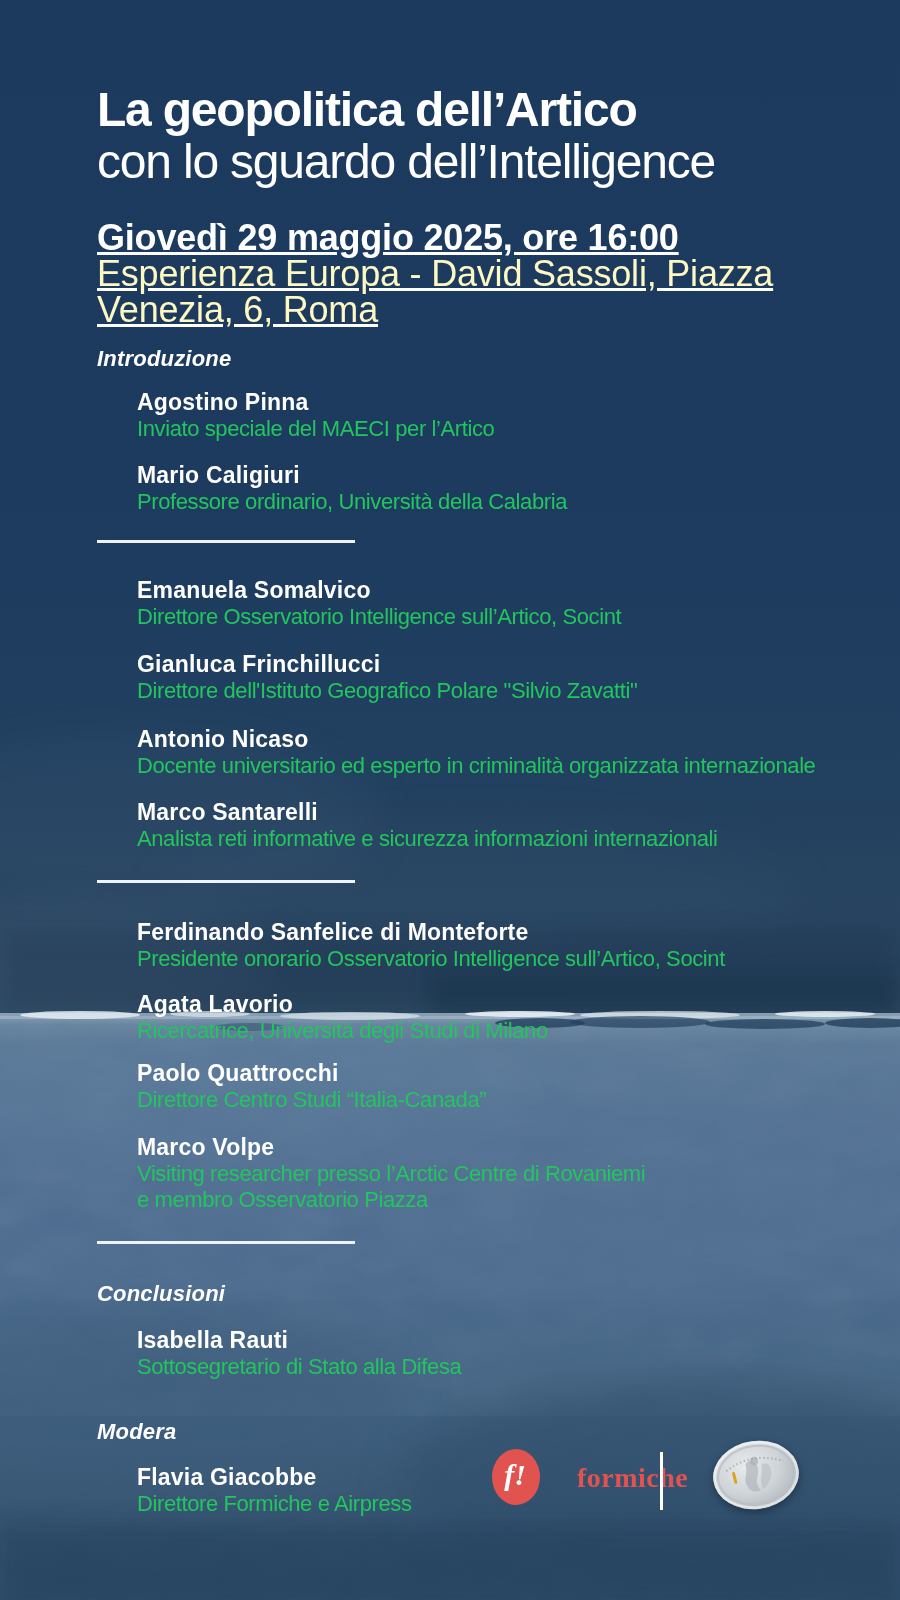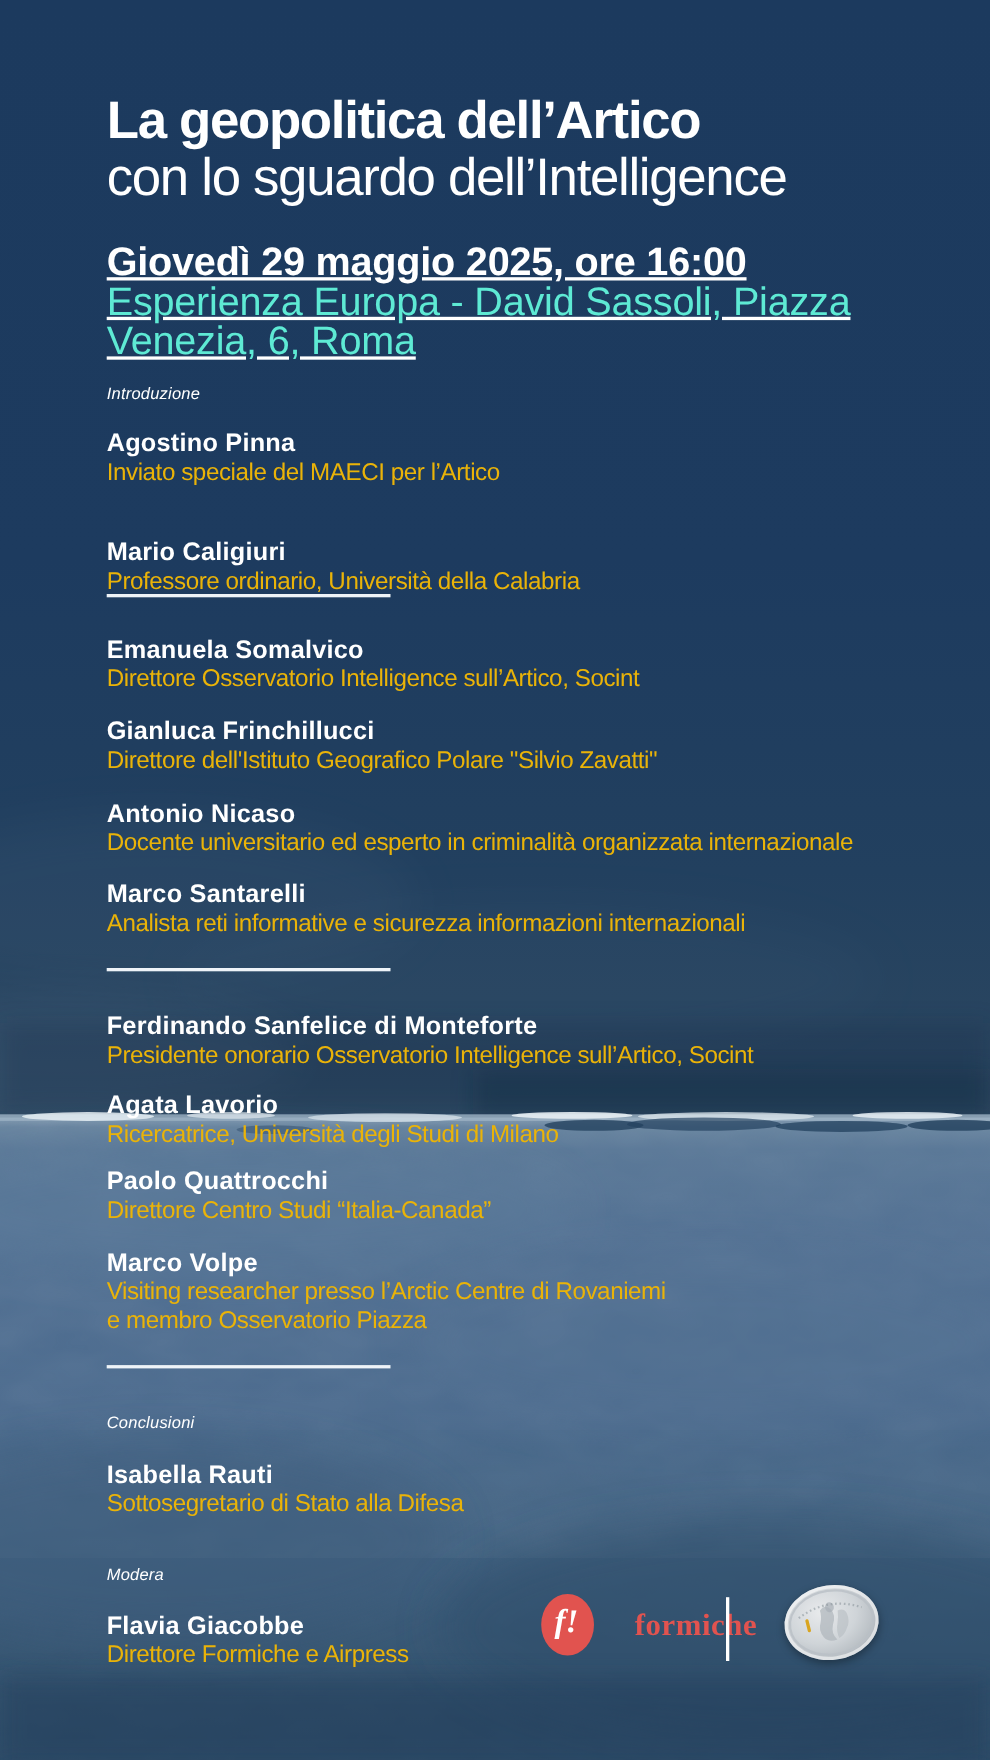--- a/index.html
+++ b/index.html
@@ -8,25 +8,25 @@
     background:#1d3a5e;color:#ffffff;
     font-family:"Liberation Sans", sans-serif;
     -webkit-font-smoothing:antialiased;
   }
   svg.bg{position:absolute;inset:0;display:block;}
   .abs{position:absolute;left:97px;}
   h1.title{top:84px;margin:0;font-size:48px;line-height:52px;letter-spacing:-1.2px;font-weight:700;}
   h1.title .t2{display:block;font-weight:400;}
   .when{top:220px;font-size:36px;line-height:36px;letter-spacing:-0.2px;text-decoration:underline;}
   .when .date{font-weight:700;}
-  .when .venue{font-weight:400;color:#5eead4;}
-  .sec-label{font-style:italic;font-weight:400;font-size:15px;line-height:26px;letter-spacing:0.2px;}
-  .speaker{width:740px;}
+  .when .venue{font-weight:400;color:#fef9c3;}
+  .sec-label{font-style:italic;font-weight:700;font-size:22px;line-height:26px;letter-spacing:0.2px;}
+  .speaker{width:740px;margin-left:40px;}
   .speaker .name{font-weight:700;font-size:23px;line-height:26px;letter-spacing:0.2px;margin:0 0 1px 0;}
-  .speaker .role{font-weight:400;font-size:22px;line-height:26px;letter-spacing:-0.4px;color:#eab308;}
+  .speaker .role{font-weight:400;font-size:22px;line-height:26px;letter-spacing:-0.4px;color:#22c55e;}
   .divider{position:absolute;left:97px;width:258px;height:3px;background:#eef3f8;}
   
   .formiche-oval{
     position:absolute;left:492px;top:1449px;width:48px;height:56px;border-radius:50%;
     background:#e1534f;display:flex;align-items:center;justify-content:center;
   }
   .formiche-oval .mark{
     font-family:"Liberation Serif", serif;font-style:italic;font-weight:700;
     font-size:30px;color:#ffffff;line-height:1;transform:translate(-1px,-2px);
   }
@@ -125,21 +125,21 @@
     <div class="date">Giovedì 29 maggio 2025, ore 16:00</div>
     <div class="venue">Esperienza Europa - David Sassoli, Piazza Venezia, 6, Roma</div>
   </div>
 
   <div class="abs sec-label" style="top:346px">Introduzione</div>
 
   <div class="abs speaker" style="top:389px">
     <div class="name">Agostino Pinna</div>
     <div class="role">Inviato speciale del MAECI per l’Artico</div>
   </div>
-  <div class="abs speaker" style="top:488px">
+  <div class="abs speaker" style="top:462px">
     <div class="name">Mario Caligiuri</div>
     <div class="role">Professore ordinario, Università della Calabria</div>
   </div>
 
   <div class="divider" style="top:540px"></div>
 
   <div class="abs speaker" style="top:577px">
     <div class="name">Emanuela Somalvico</div>
     <div class="role">Direttore Osservatorio Intelligence sull’Artico, Socint</div>
   </div>

